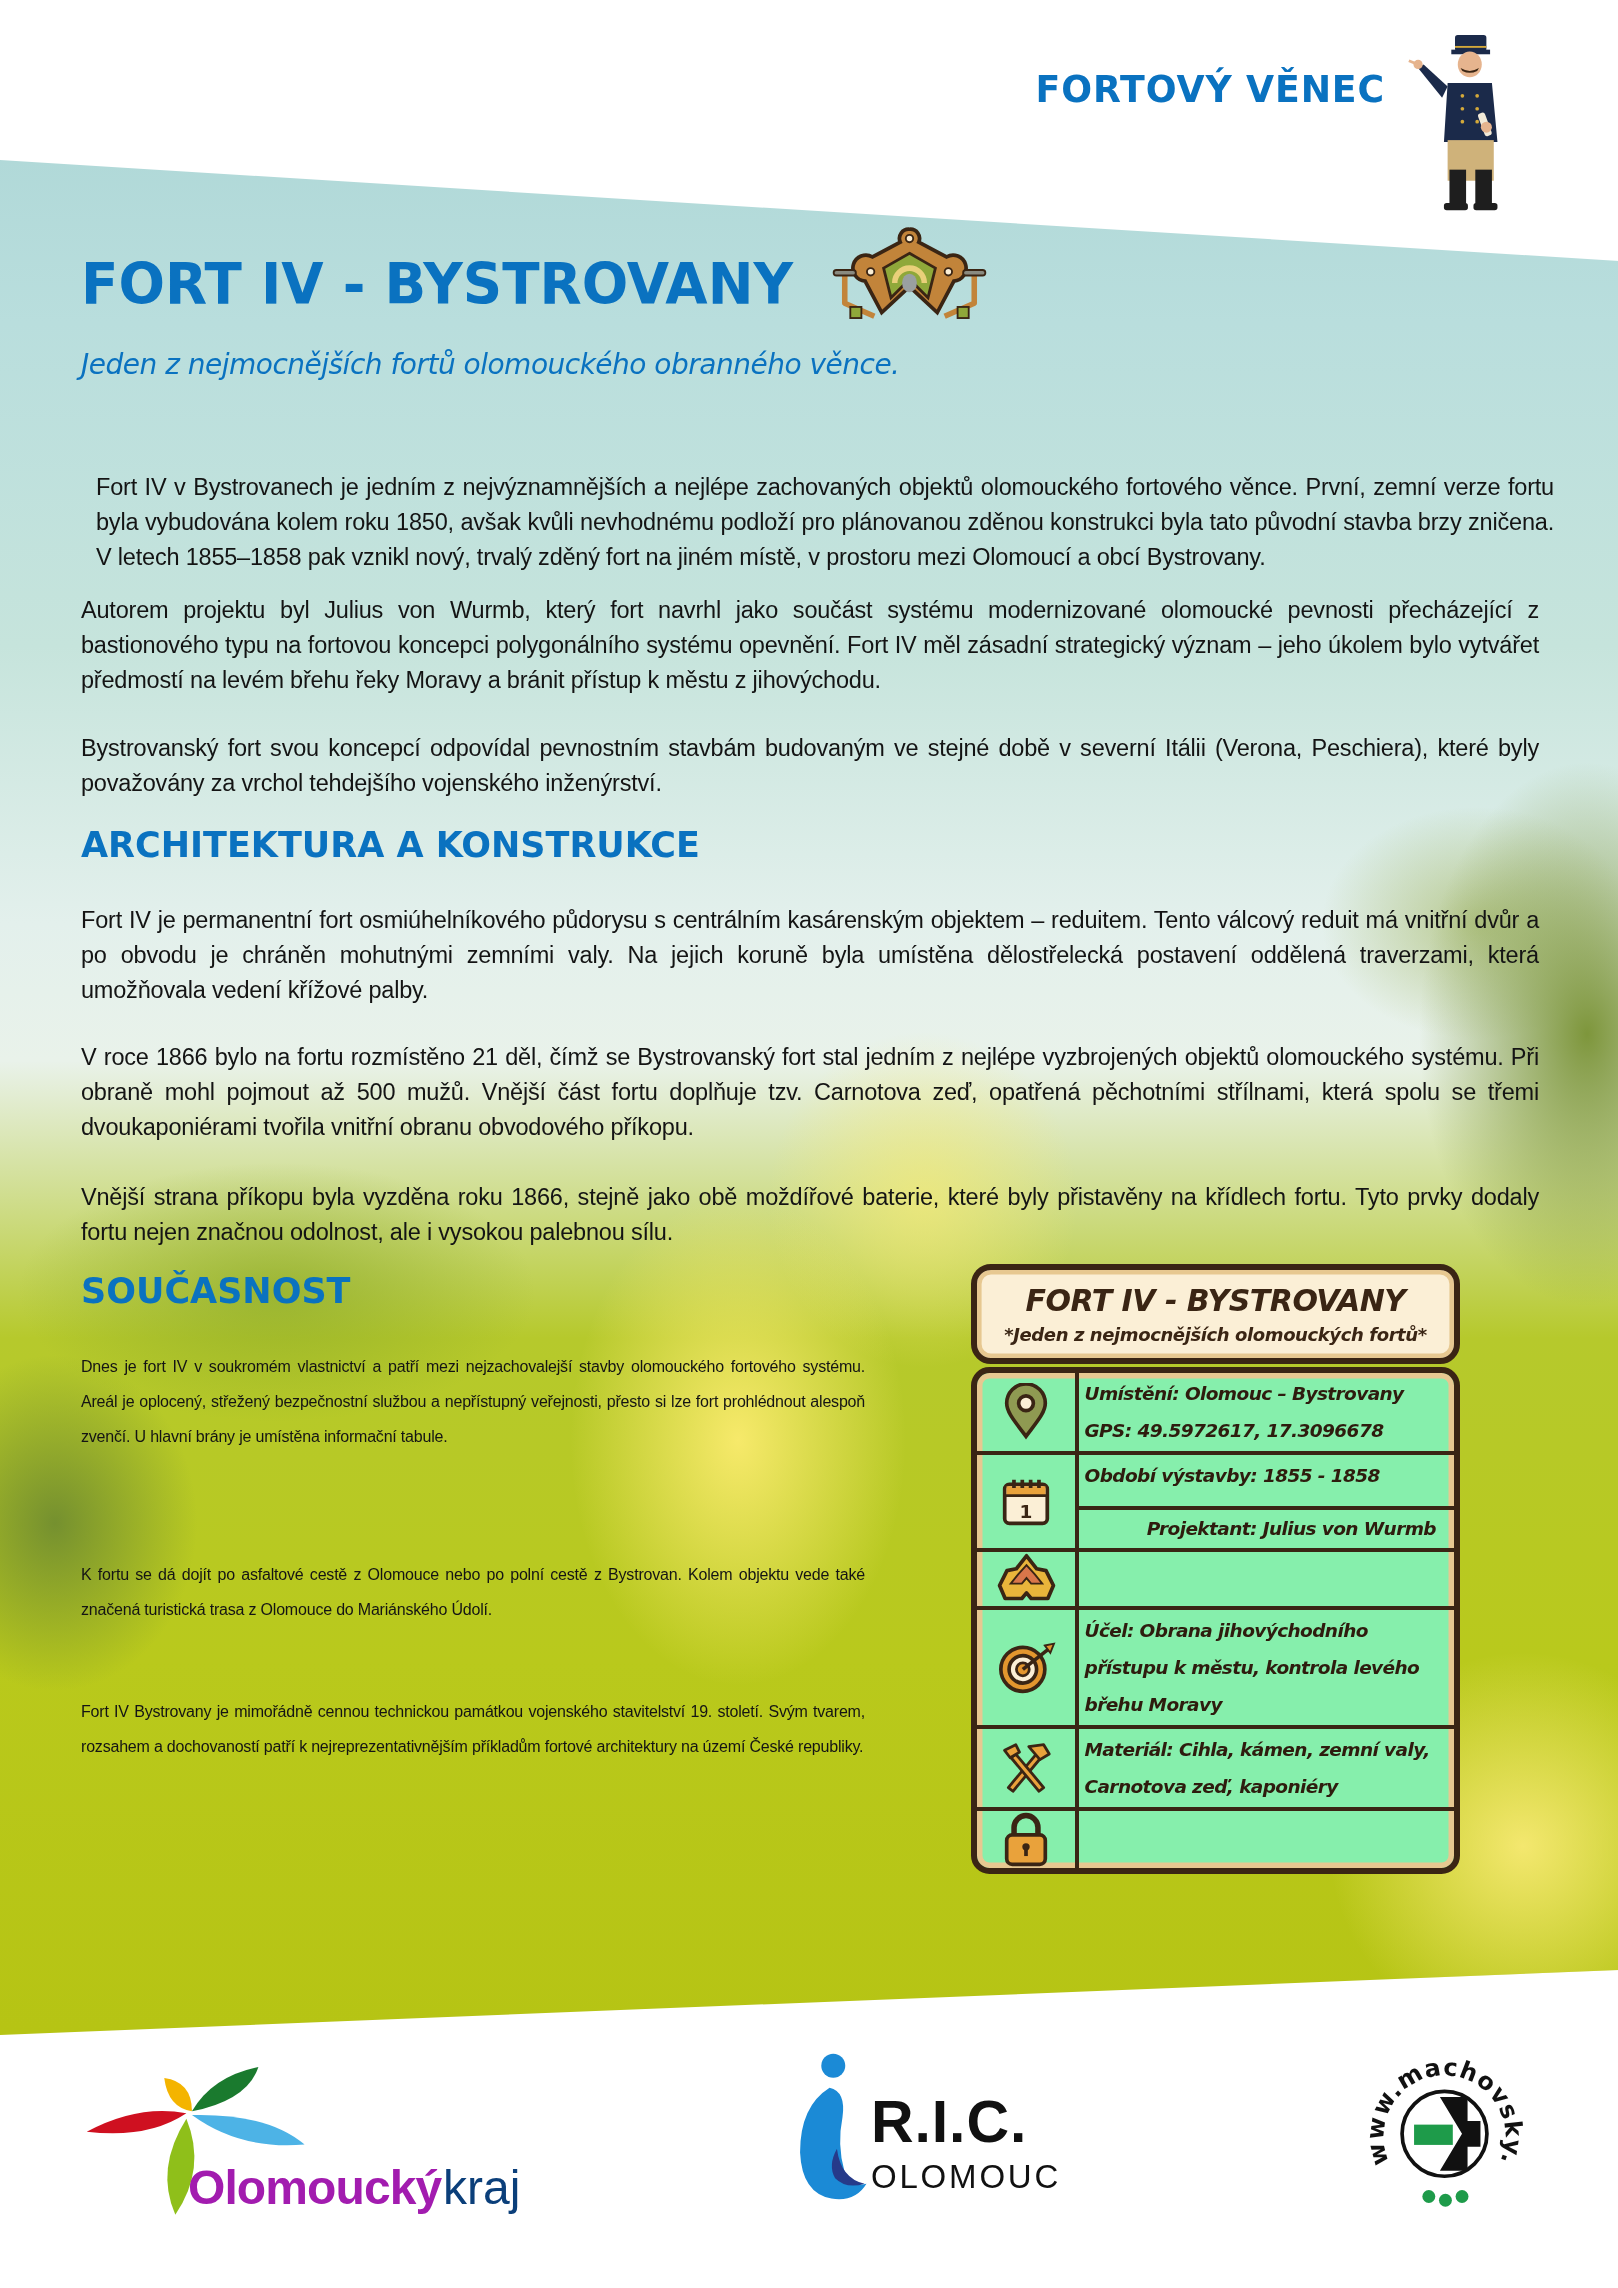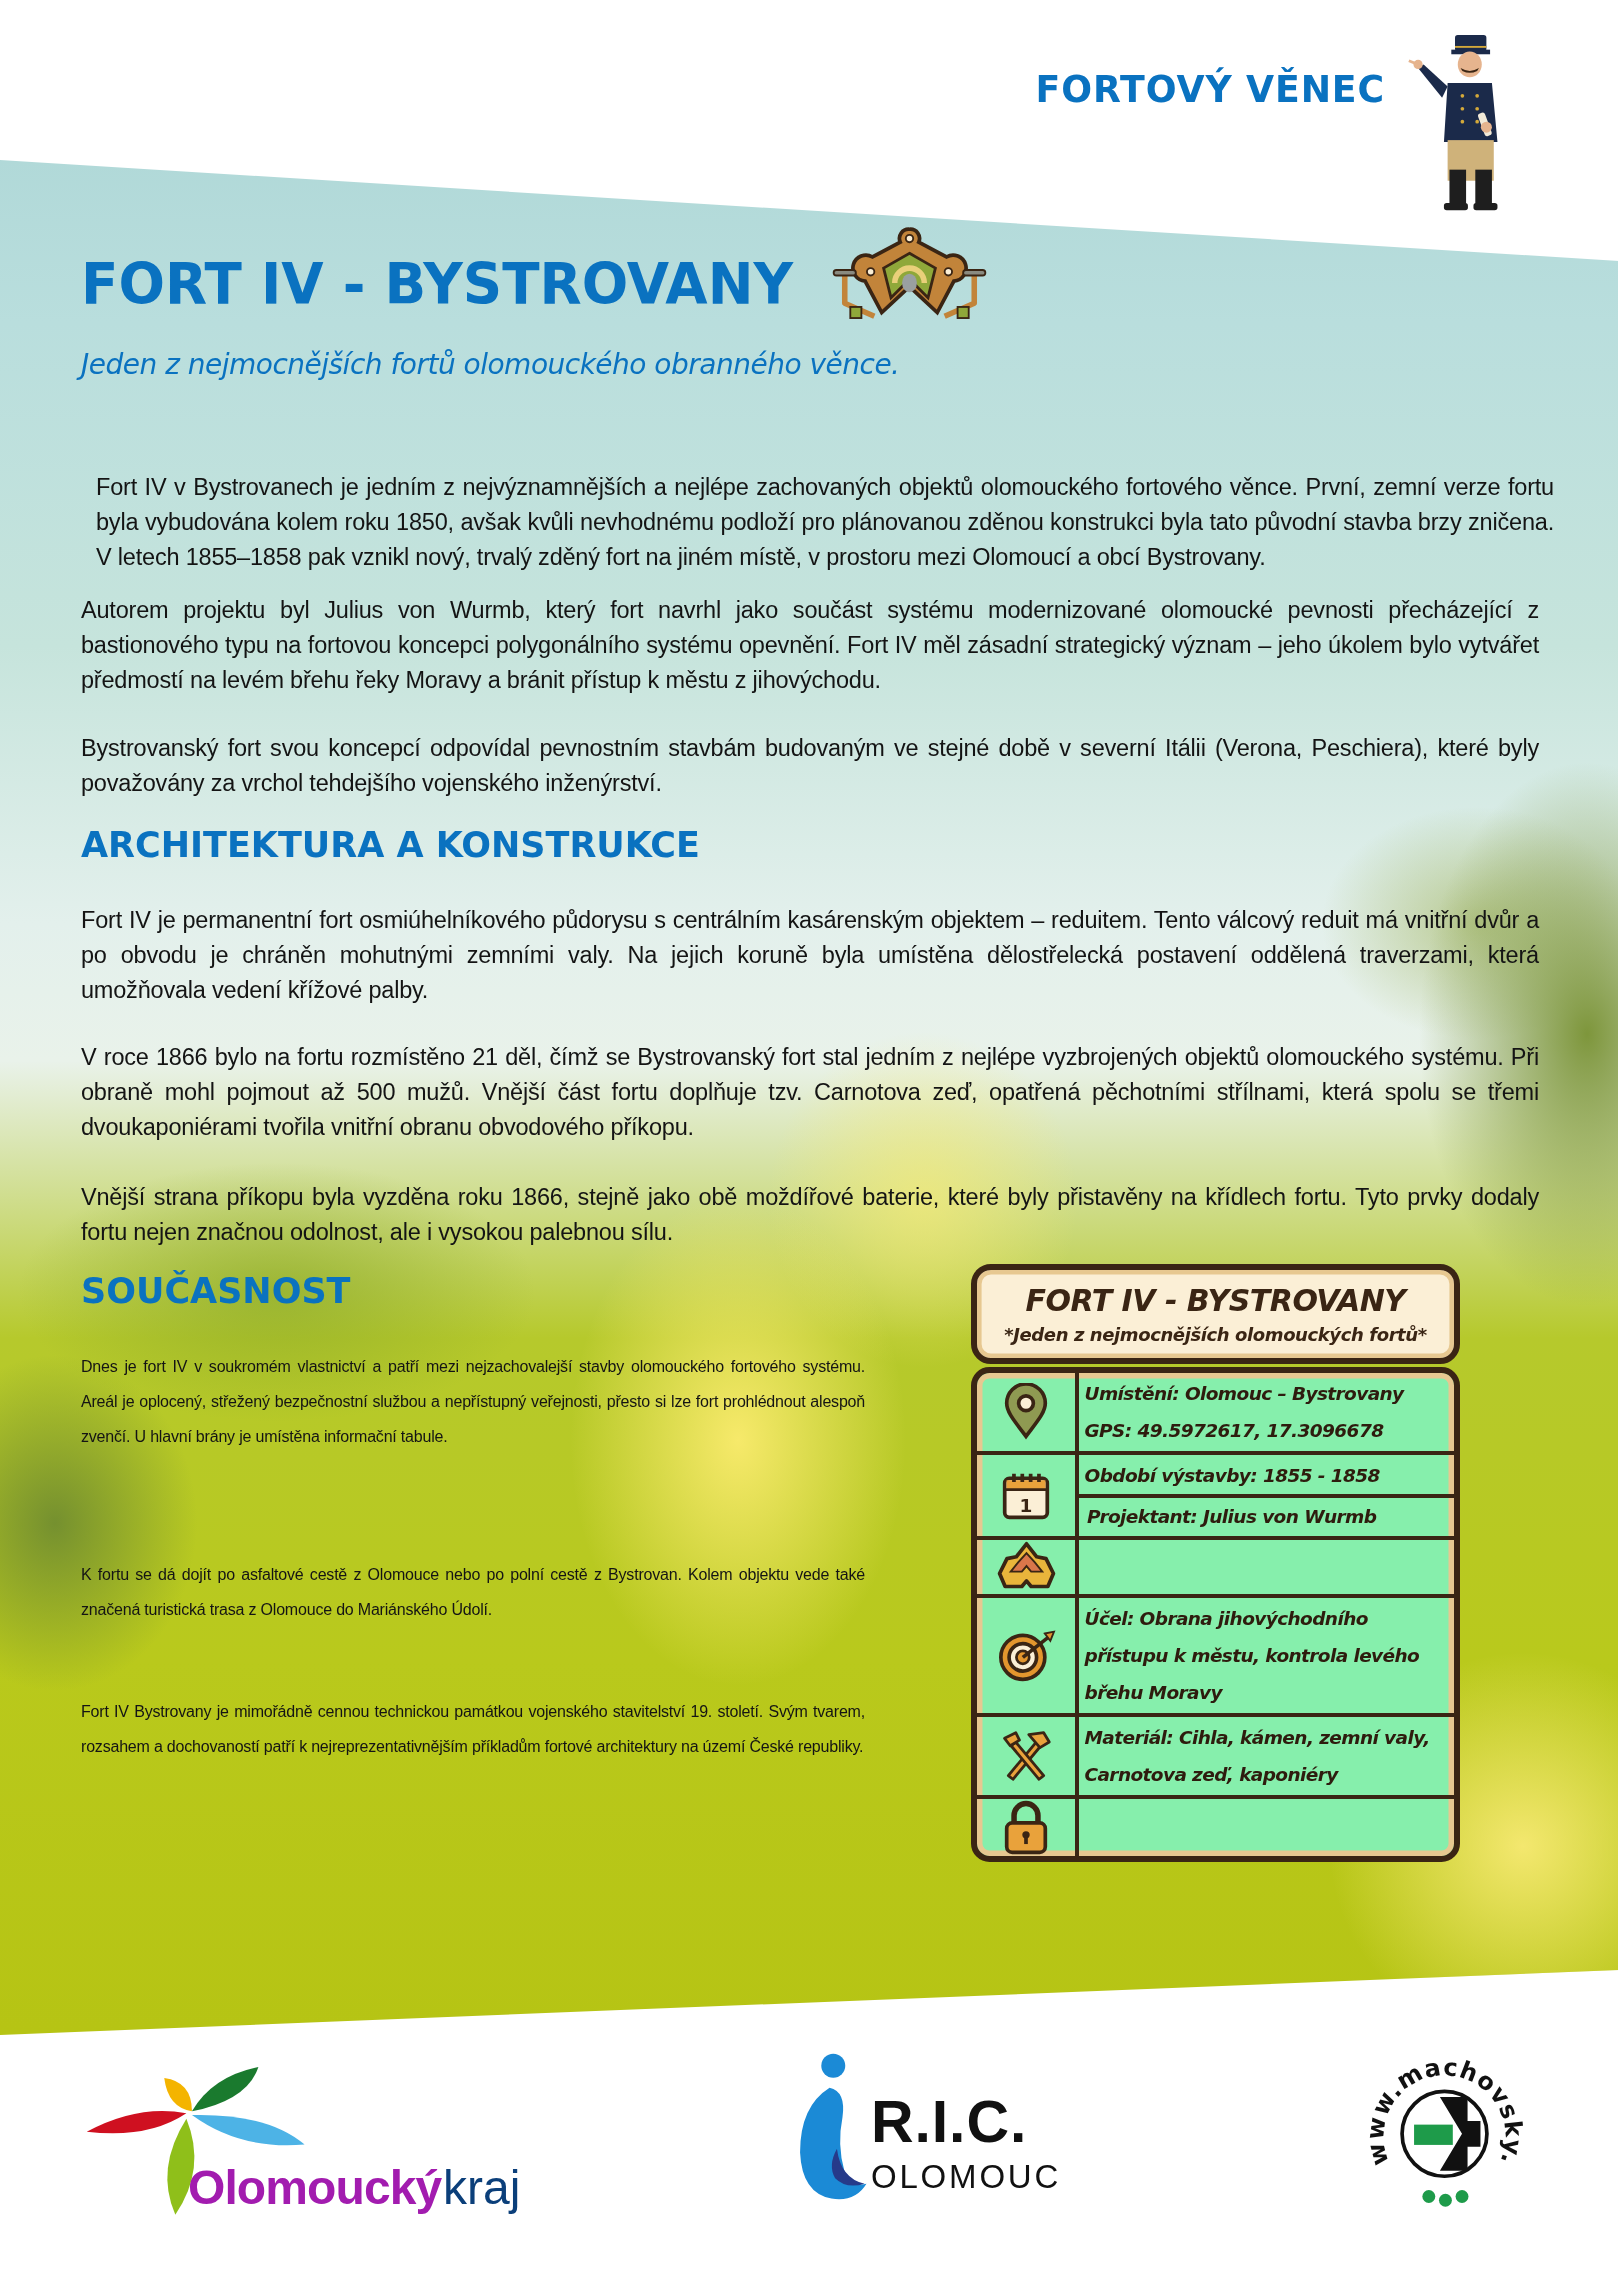--- a/index.html
+++ b/index.html
@@ -85,21 +85,21 @@
     box-shadow: inset 0 0 0 5.5px #e7c891; overflow: hidden;
   }
   .row { display: flex; border-top: 4.6px solid #3a2514; }
   .row:first-child { border-top: none; }
   .row .ic { width: 102px; flex: none; border-right: 4.6px solid #3a2514; display: flex; align-items: center; justify-content: center; }
   .row .tx { flex: 1; padding: 1.8px 5.5px 1.8px 5.5px; }
   .line {
     font-family: "DejaVu Sans", sans-serif; font-weight: bold; font-style: italic;
     font-size: 18.5px; line-height: 37px; color: #2e1c0e; letter-spacing: -0.6px; white-space: nowrap;
   }
-  .subline { border-top: 4.6px solid #3a2514; margin: 0 -5.5px 0 -5.5px; padding: 0 8px; }
+  .subline { border-top: 4.6px solid #3a2514; margin: 12px -5.5px 0 -5.5px; padding: 0 18px; text-align: right; }
 
   
   .logo-ok { left: 83px; top: 2067px; width: 517px; height: 157px; }
   .ok-text1 { left: 188px; top: 2160px; font-family: "Liberation Sans", sans-serif; font-weight: bold; font-size: 48px; color: #a21caf; letter-spacing: -0.9px; }
   .ok-text2 { left: 443px; top: 2160px; font-family: "Liberation Sans", sans-serif; font-size: 48px; color: #0b3f7a; }
   .logo-ric { left: 789px; top: 2049px; width: 83px; height: 157px; }
   .ric-main { left: 871px; top: 2088px; font-family: "Liberation Sans", sans-serif; font-weight: bold; font-size: 59px; color: #111; letter-spacing: 0.9px; }
   .ric-sub { left: 871px; top: 2158px; font-family: "Liberation Sans", sans-serif; font-size: 33px; color: #111; letter-spacing: 2.8px; }
   .logo-mach { left: 1366px; top: 2049px; width: 157px; height: 166px; }
 </style>

